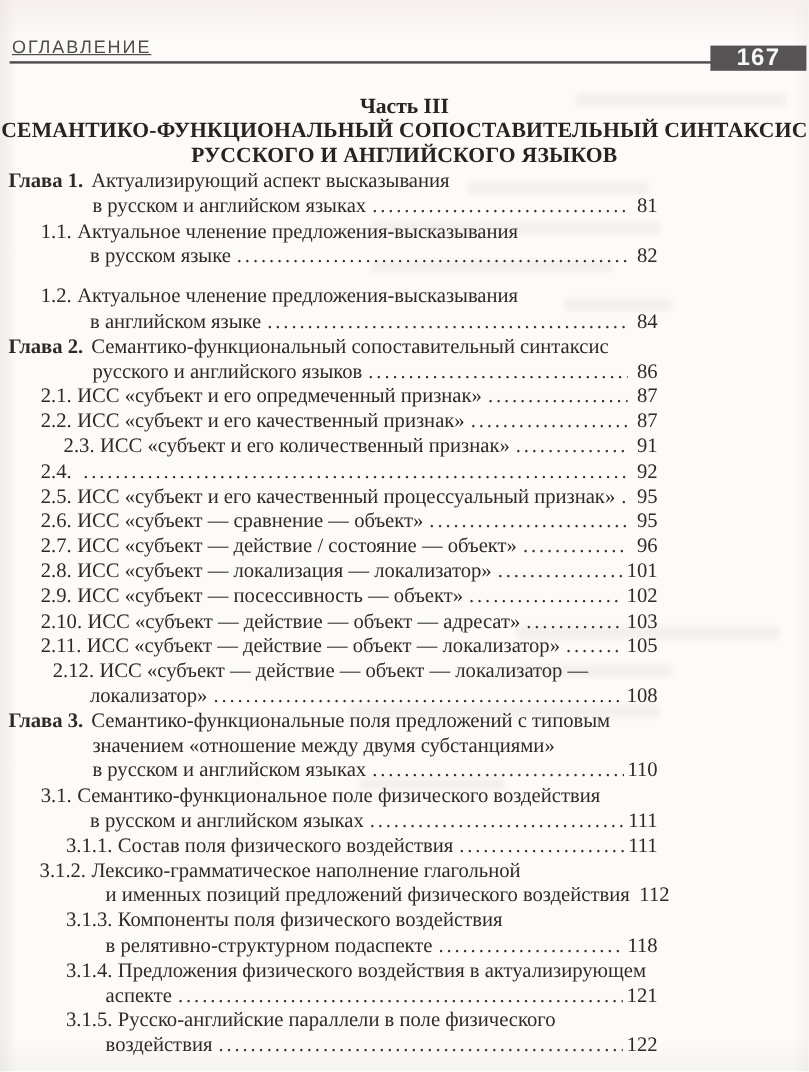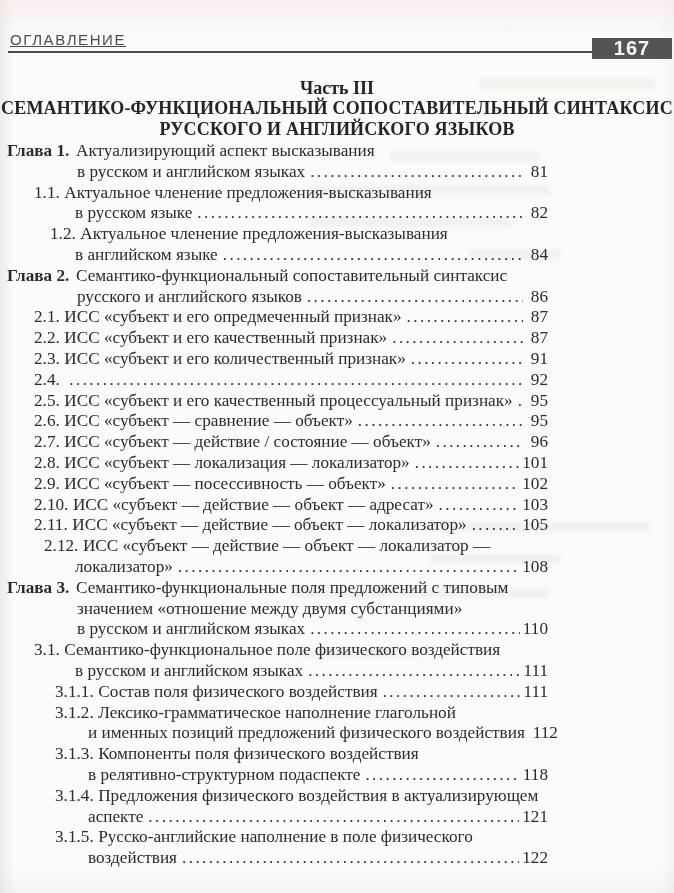--- a/index.html
+++ b/index.html
@@ -137,21 +137,21 @@
       </div>
       <div class="toc-line" style="padding-left: 34px;">
         <span class="lab">1.1.</span>
         <span class="t">Актуальное членение предложения-высказывания</span>
       </div>
       <div class="toc-line" style="padding-left: 75px;">
         <span class="t">в русском языке</span>
         <span class="leader">................................................................................................................................................................</span>
         <span class="pg">82</span>
       </div>
-      <div class="toc-line" style="padding-left: 50px;">
+      <div class="toc-line" style="padding-left: 34px; margin-top: 13px;">
         <span class="lab">1.2.</span>
         <span class="t">Актуальное членение предложения-высказывания</span>
       </div>
       <div class="toc-line" style="padding-left: 75px;">
         <span class="t">в английском языке</span>
         <span class="leader">................................................................................................................................................................</span>
         <span class="pg">84</span>
       </div>
       <div class="toc-line" style="padding-left: 7px;">
         <span class="lab chapter">Глава 2.</span>
@@ -167,21 +167,21 @@
         <span class="t">ИСС «субъект и его опредмеченный признак»</span>
         <span class="leader">................................................................................................................................................................</span>
         <span class="pg">87</span>
       </div>
       <div class="toc-line" style="padding-left: 34px;">
         <span class="lab">2.2.</span>
         <span class="t">ИСС «субъект и его качественный признак»</span>
         <span class="leader">................................................................................................................................................................</span>
         <span class="pg">87</span>
       </div>
-      <div class="toc-line" style="padding-left: 34px;">
+      <div class="toc-line" style="padding-left: 34px; margin-left: 19px;">
         <span class="lab">2.3.</span>
         <span class="t">ИСС «субъект и его количественный признак»</span>
         <span class="leader">................................................................................................................................................................</span>
         <span class="pg">91</span>
       </div>
       <div class="toc-line" style="padding-left: 34px;">
         <span class="lab">2.4.</span>
         <span class="leader">................................................................................................................................................................</span>
         <span class="pg">92</span>
       </div>
@@ -256,21 +256,21 @@
         <span class="t">в русском и английском языках</span>
         <span class="leader">................................................................................................................................................................</span>
         <span class="pg">111</span>
       </div>
       <div class="toc-line" style="padding-left: 55px;">
         <span class="lab">3.1.1.</span>
         <span class="t">Состав поля физического воздействия</span>
         <span class="leader">................................................................................................................................................................</span>
         <span class="pg">111</span>
       </div>
-      <div class="toc-line" style="padding-left: 55px;">
+      <div class="toc-line" style="padding-left: 33px;">
         <span class="lab">3.1.2.</span>
         <span class="t">Лексико-грамматическое наполнение глагольной</span>
       </div>
       <div class="toc-line" style="padding-left: 88px;">
         <span class="t">и именных позиций предложений физического воздействия</span>
         <span class="leader">................................................................................................................................................................</span>
         <span class="pg">112</span>
       </div>
       <div class="toc-line" style="padding-left: 55px;">
         <span class="lab">3.1.3.</span>
@@ -285,21 +285,21 @@
         <span class="lab">3.1.4.</span>
         <span class="t">Предложения физического воздействия в актуализирующем</span>
       </div>
       <div class="toc-line" style="padding-left: 88px;">
         <span class="t">аспекте</span>
         <span class="leader">................................................................................................................................................................</span>
         <span class="pg">121</span>
       </div>
       <div class="toc-line" style="padding-left: 55px;">
         <span class="lab">3.1.5.</span>
-        <span class="t">Русско-английские наполнение в поле физического</span>
+        <span class="t">Русско-английские параллели в поле физического</span>
       </div>
       <div class="toc-line" style="padding-left: 88px;">
         <span class="t">воздействия</span>
         <span class="leader">................................................................................................................................................................</span>
         <span class="pg">122</span>
       </div>
     </div>
 
 </div>
 

